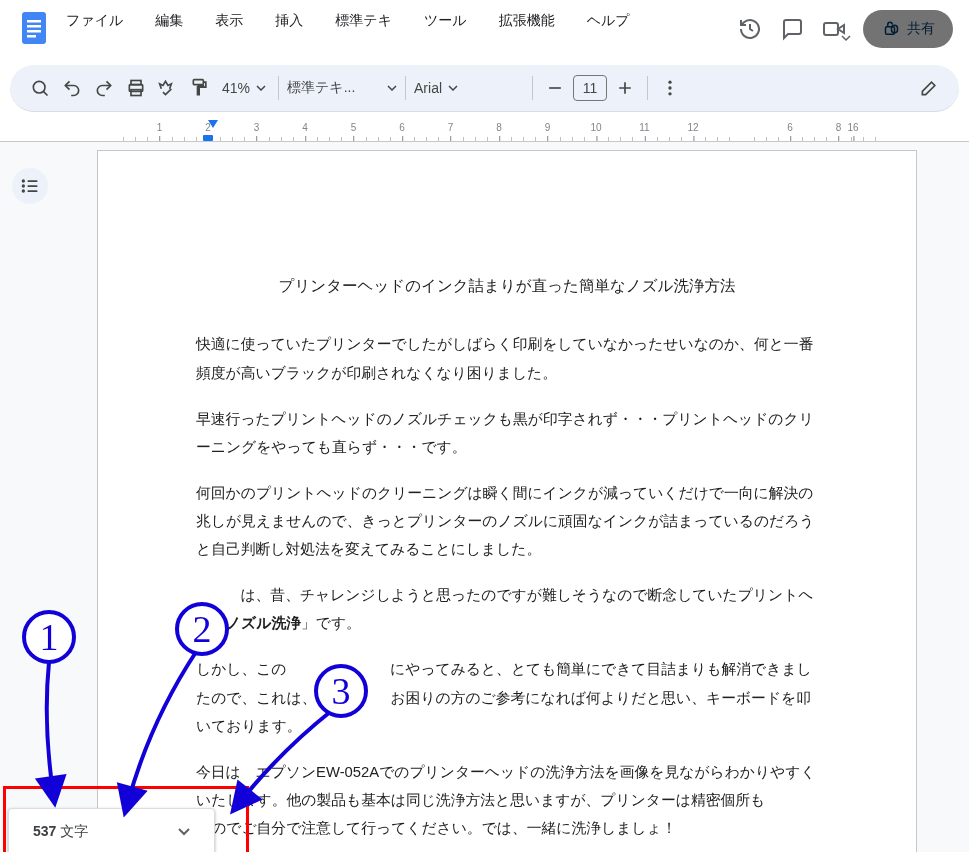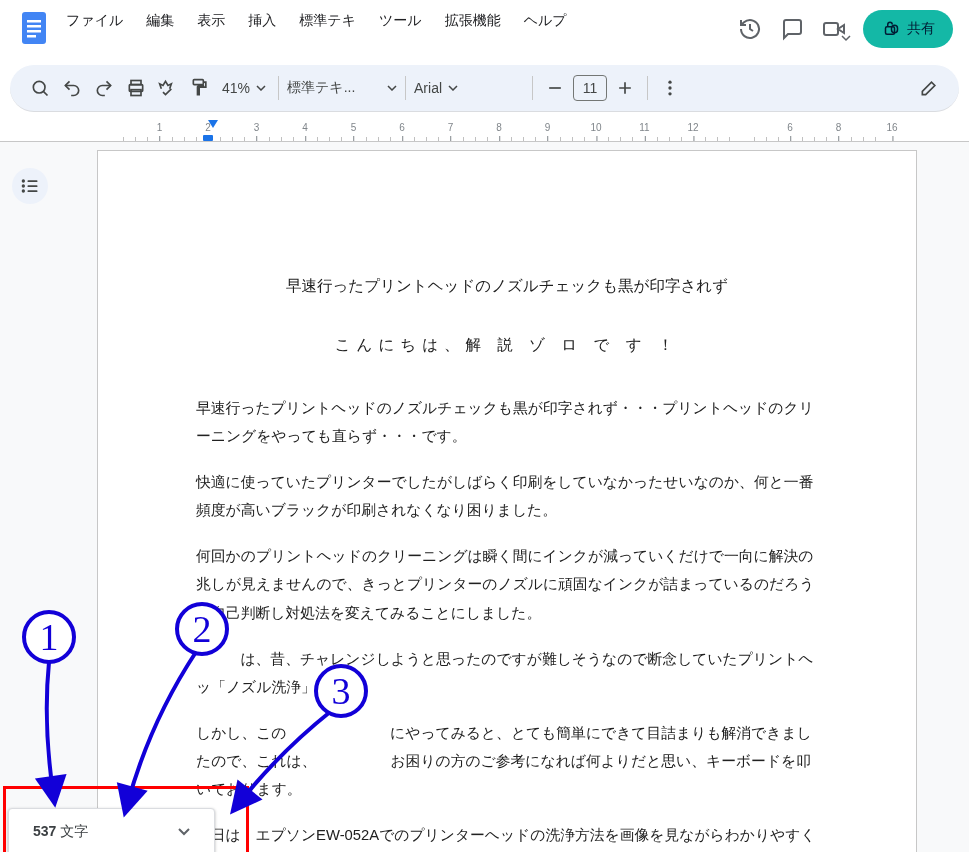--- a/index.html
+++ b/index.html
@@ -1,26 +1,26 @@
 <!DOCTYPE html>
 <html><head>
 <meta charset="utf-8">
 <style>
 *{margin:0;padding:0;box-sizing:border-box}
 body{font-family:"Google Sans",Arial,sans-serif;font-size:14px;color:#444;background:#fff;width:969px;height:852px;overflow:hidden;position:relative}
 .titlebar{display:flex;align-items:flex-start;padding:6px 16px 0;height:64px}
 .docs-logo{width:36px;height:36px;margin-right:8px;margin-top:4px}
 .title-area{flex:1;min-width:0}
 .doc-title{font-size:18px;color:#5f6368;letter-spacing:2px;white-space:nowrap;overflow:hidden;text-overflow:ellipsis;padding:2px 0}
-.menubar{display:flex;gap:11px;margin-top:2px}
+.menubar{display:flex;gap:20px;margin-top:2px}
 .menu-item{padding:4px 6px;color:#202124;font-size:14px;cursor:pointer;border-radius:4px}
 .titlebar-actions{display:flex;align-items:center;gap:16px;margin-left:16px;margin-top:4px}
 .titlebar-icon{width:26px;height:26px;color:#5f6368;cursor:pointer;display:flex;align-items:center;justify-content:center;position:relative}
 .titlebar-icon svg{width:24px;height:24px}
-.share-btn{background:#14b8a6;border-radius:40px;padding:10px 18px;display:flex;align-items:center;gap:8px;color:#001d35;font-weight:500;cursor:pointer}
+.share-btn{background:#737373;border-radius:40px;padding:10px 18px;display:flex;align-items:center;gap:8px;color:#001d35;font-weight:500;cursor:pointer}
 .share-btn svg{width:18px;height:18px}
 .toolbar{height:48px;border-top:1px solid #fff;border-bottom:1px solid #dadce0;display:flex;align-items:center;gap:4px;padding:0 16px;background:#edf2fa;border-radius:28px;margin:0 10px}
 .tb-btn{min-width:28px;height:32px;display:flex;align-items:center;justify-content:center;border-radius:4px;color:#444746;cursor:pointer;padding:0 4px}
 .tb-btn svg{width:20px;height:20px}
 .tb-sep{width:1px;height:24px;background:#c7c7c7;margin:0 4px}
 .zoom-sel{display:flex;align-items:center;gap:6px;padding:0 4px;color:#444746;font-size:14px;cursor:pointer}
 .style-sel{display:flex;align-items:center;gap:6px;color:#444746;font-size:14px;width:110px;cursor:pointer}
 .style-sel span{overflow:hidden;text-overflow:ellipsis;white-space:nowrap;flex:1}
 .font-sel{display:flex;align-items:center;gap:6px;color:#444746;font-size:14px;width:110px;cursor:pointer}
 .size-box{width:34px;height:26px;border:1px solid #747775;border-radius:4px;display:flex;align-items:center;justify-content:center;font-size:14px;color:#444746}
@@ -33,21 +33,21 @@
 .ruler-minor{position:absolute;bottom:0;width:1px;height:4px;background:#c0c0c0}
 .ruler-marker{position:absolute;left:104px;top:2px;width:0;height:0;border-left:5px solid transparent;border-right:5px solid transparent;border-top:8px solid #1a73e8}
 .ruler-marker2{position:absolute;left:104px;bottom:0;width:10px;height:6px;background:#1a73e8;border-radius:1px;transform:translateX(-5px)}
 .editor{position:relative;background:#f8f9fa;height:724px;overflow:hidden}
 .outline-btn{position:absolute;left:12px;top:26px;width:36px;height:36px;border-radius:18px;background:#edf2fa;display:flex;align-items:center;justify-content:center;color:#444746;cursor:pointer}
 .outline-btn svg{width:20px;height:20px}
 .page{position:absolute;left:97px;top:8px;width:820px;background:#fff;border:1px solid #c7c7c7;padding:120px 98px 60px;line-height:1.9;color:#212121;font-family:Arial,sans-serif;font-size:14.8px;height:900px}
 .page h1{text-align:center;font-size:15.5px;font-weight:400;margin-bottom:30px}
 .page h2{text-align:center;font-size:15.5px;font-weight:400;letter-spacing:6px;margin-bottom:34px}
 .page p{margin-bottom:18px}
-.bold{font-weight:400}
+.bold{font-weight:700}
 .charcount{position:absolute;left:8px;bottom:10px;background:#fff;box-shadow:0 1px 3px rgba(0,0,0,.3);border-radius:4px;padding:14px 24px;display:flex;align-items:center;gap:90px;color:#3c4043;font-size:14px;z-index:20;border:1px solid #dadce0}
 .charcount strong{font-weight:700}
 .charcount-dd{color:#5f6368}
 .annot-box{position:absolute;left:3px;top:644px;width:246px;height:198px;border:3px solid #f00;z-index:15;pointer-events:none}
 .annot-circle{position:absolute;width:54px;height:54px;border-radius:50%;border:4px solid #1200d8;background:#fff;display:flex;align-items:center;justify-content:center;font-family:"Times New Roman",serif;font-size:38px;color:#1200d8;font-weight:400;z-index:30}
 .annot-arrow{position:absolute;z-index:25}
 .annot-arrow svg{overflow:visible}
 </style>
 </head>
 <body>
@@ -246,46 +246,45 @@
       <div class="ruler-minor" style="left: 620.25px;"></div>
       <div class="ruler-minor" style="left: 632.375px;"></div>
       <div class="ruler-tick" style="left: 693px;">6</div>
       <div class="ruler-minor" style="left: 656.625px;"></div>
       <div class="ruler-minor" style="left: 668.75px;"></div>
       <div class="ruler-minor" style="left: 680.875px;"></div>
       <div class="ruler-tick" style="left: 741.5px;">8</div>
       <div class="ruler-minor" style="left: 705.125px;"></div>
       <div class="ruler-minor" style="left: 717.25px;"></div>
       <div class="ruler-minor" style="left: 729.375px;"></div>
-      <div class="ruler-tick" style="left: 795px;">16</div>
+      <div class="ruler-tick" style="left: 756px;">16</div>
       <div class="ruler-minor" style="left: 753.625px;"></div>
       <div class="ruler-minor" style="left: 765.75px;"></div>
       <div class="ruler-minor" style="left: 777.875px;"></div>
     </div>
   <div class="ruler-marker" style="left:208px"></div>
   <div class="ruler-marker2" style="left:208px"></div>
 </div>
 
 <div class="editor">
   <div class="outline-btn">
     <svg viewBox="0 0 24 24" fill="currentColor">
         <circle cx="4" cy="6" r="2"></circle>
         <rect x="9" y="5" width="12" height="2.2" rx="1"></rect>
         <circle cx="4" cy="12" r="2"></circle>
         <rect x="9" y="11" width="12" height="2.2" rx="1"></rect>
         <circle cx="4" cy="18" r="2"></circle>
         <rect x="9" y="17" width="12" height="2.2" rx="1"></rect>
       </svg>
   </div>
   <div class="page">
-    <h1>早速行ったプリントヘッドのノズルチェックも黒が印字されず</h1>
-    <h2>こんにちは、解 説 ゾ ロ で す ！</h2>
+    <h1>プリンターヘッドのインク詰まりが直った簡単なノズル洗浄方法</h1>
     <div id="paragraphs">
+        <p>快適に使っていたプリンターでしたがしばらく印刷をしていなかったせいなのか、何と一番頻度が高いブラックが印刷されなくなり困りました。</p>
         <p>早速行ったプリントヘッドのノズルチェックも黒が印字されず・・・プリントヘッドのクリーニングをやっても直らず・・・です。</p>
-        <p>快適に使っていたプリンターでしたがしばらく印刷をしていなかったせいなのか、何と一番頻度が高いブラックが印刷されなくなり困りました。</p>
         <p>何回かのプリントヘッドのクリーニングは瞬く間にインクが減っていくだけで一向に解決の兆しが見えませんので、きっとプリンターのノズルに頑固なインクが詰まっているのだろうと自己判断し対処法を変えてみることにしました。</p>
         <p>　　　は、昔、チャレンジしようと思ったのですが難しそうなので断念していたプリントヘッ「<span class="bold">ノズル洗浄</span>」です。</p>
         <p>しかし、この　　　　　　　にやってみると、とても簡単にできて目詰まりも解消できましたので、これは、　　　　　お困りの方のご参考になれば何よりだと思い、キーボードを叩いております。</p>
         <p>今日は　エプソンEW-052Aでのプリンターヘッドの洗浄方法を画像を見ながらわかりやすく　　　いたします。他の製品も基本は同じ洗浄方法と思いますが、プリンターは精密個所も　　　すのでご自分で注意して行ってください。では、一緒に洗浄しましょ！</p>
       </div>
   </div>
 
   <div class="charcount">
     <span><strong>537</strong> <span>文字</span></span>
     <svg class="charcount-dd" width="12" height="8" viewBox="0 0 12 8">

